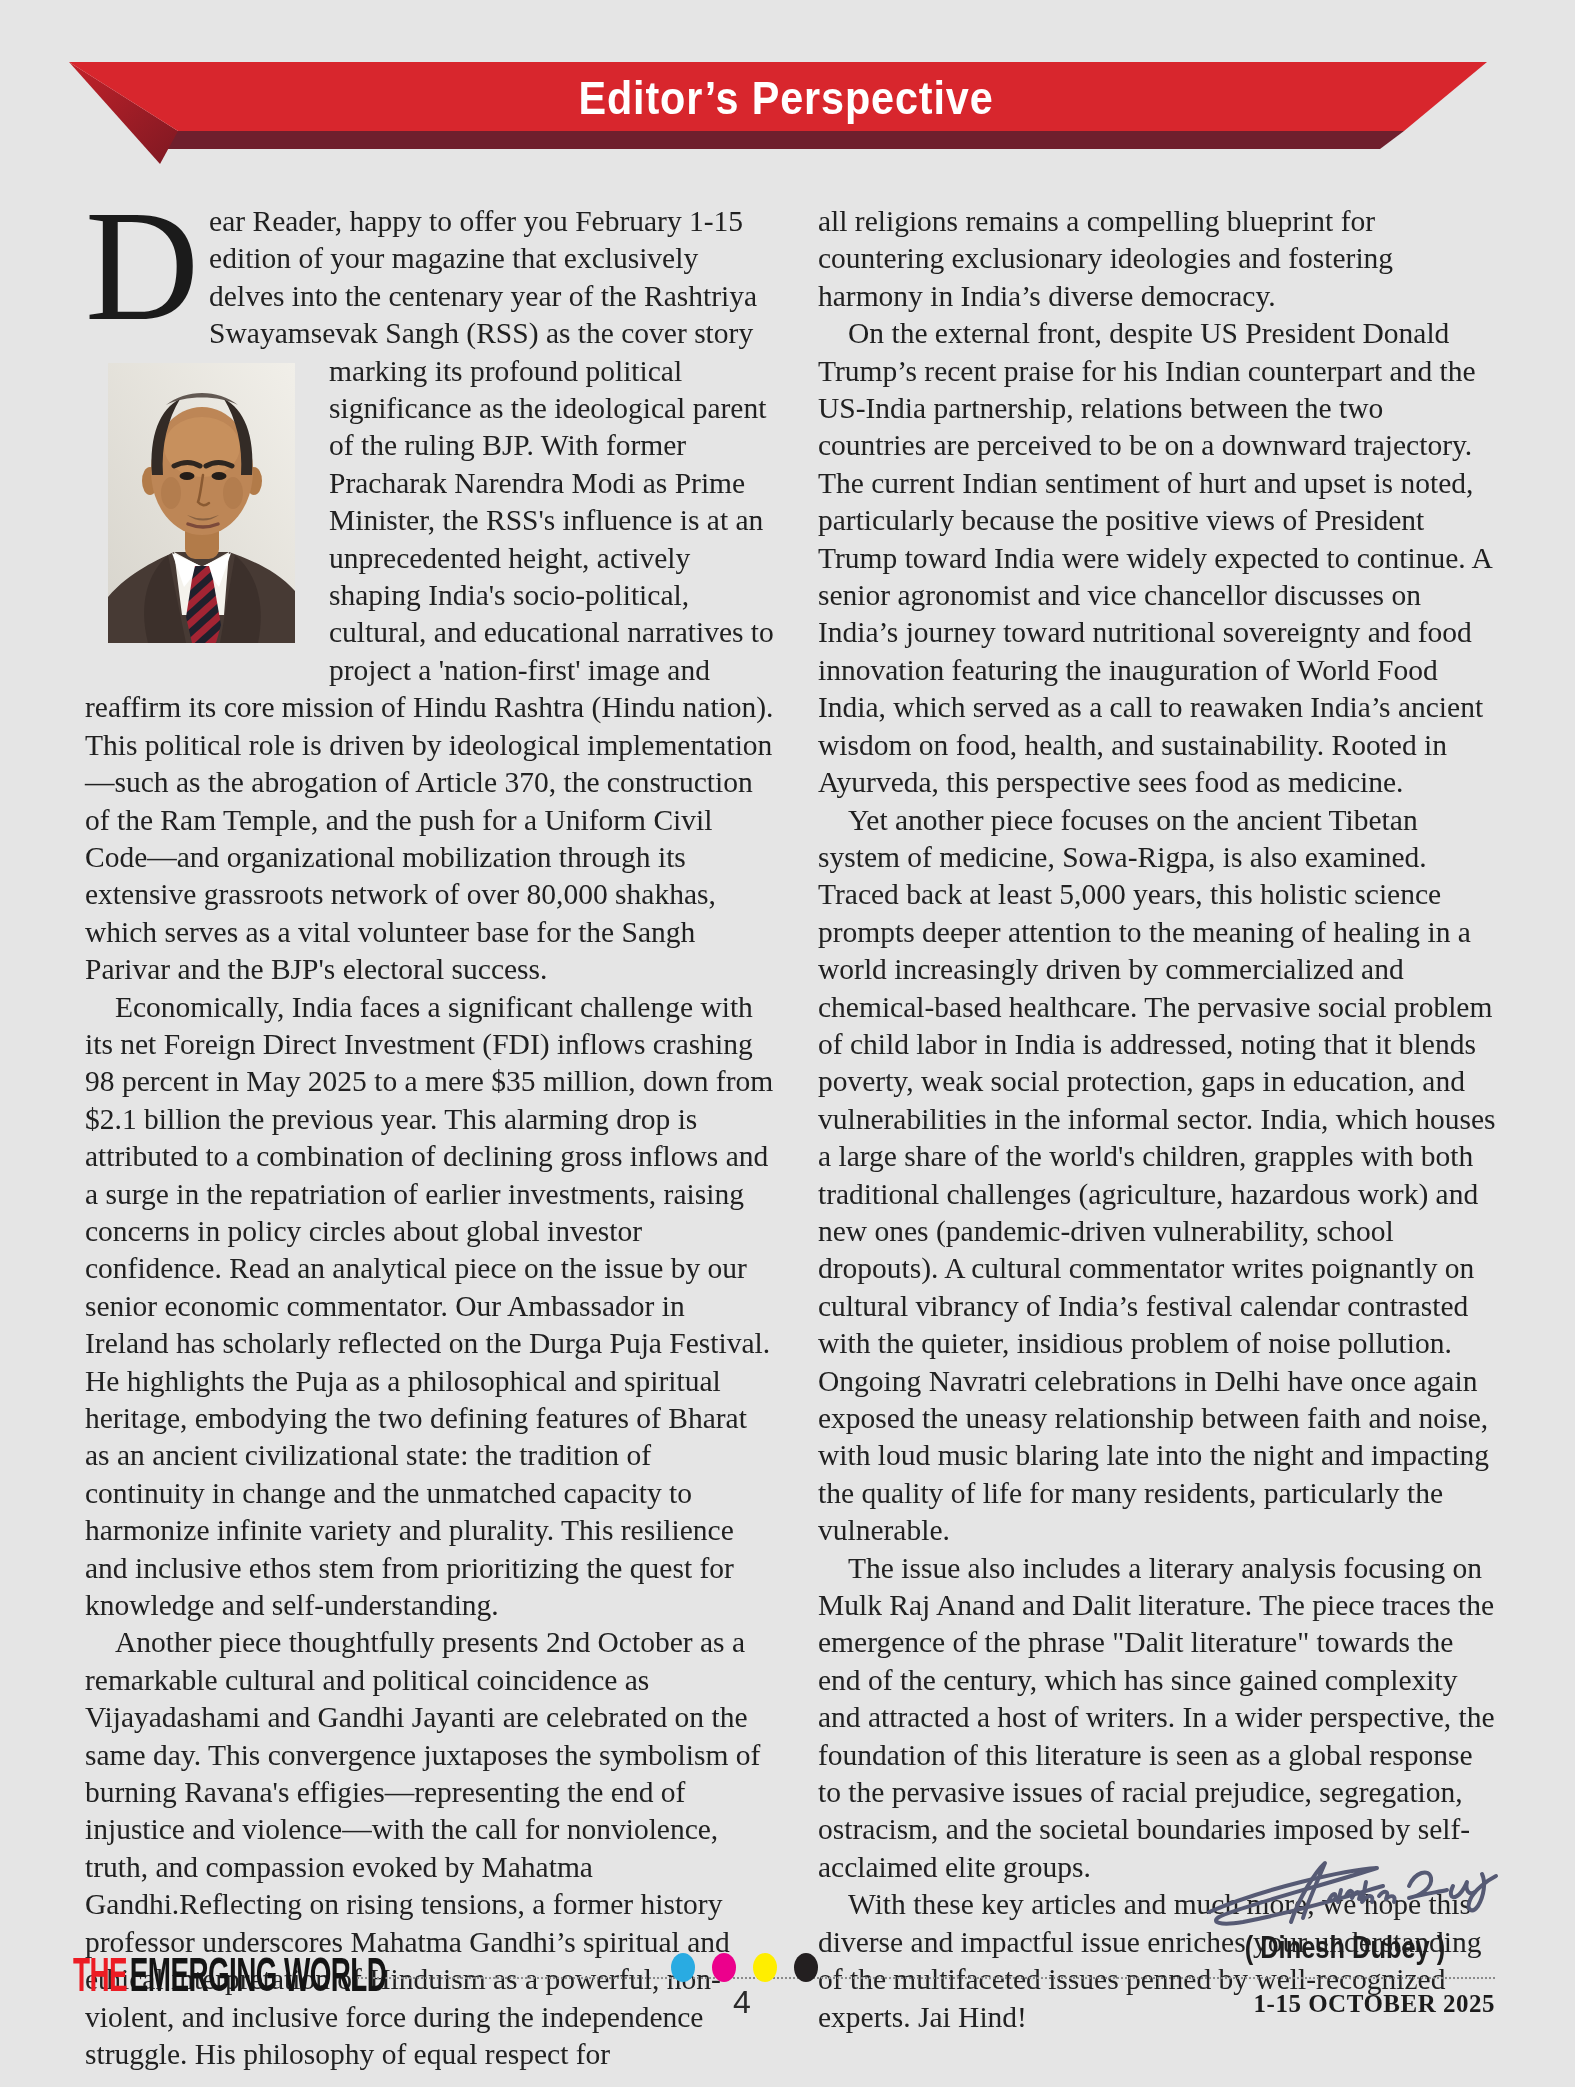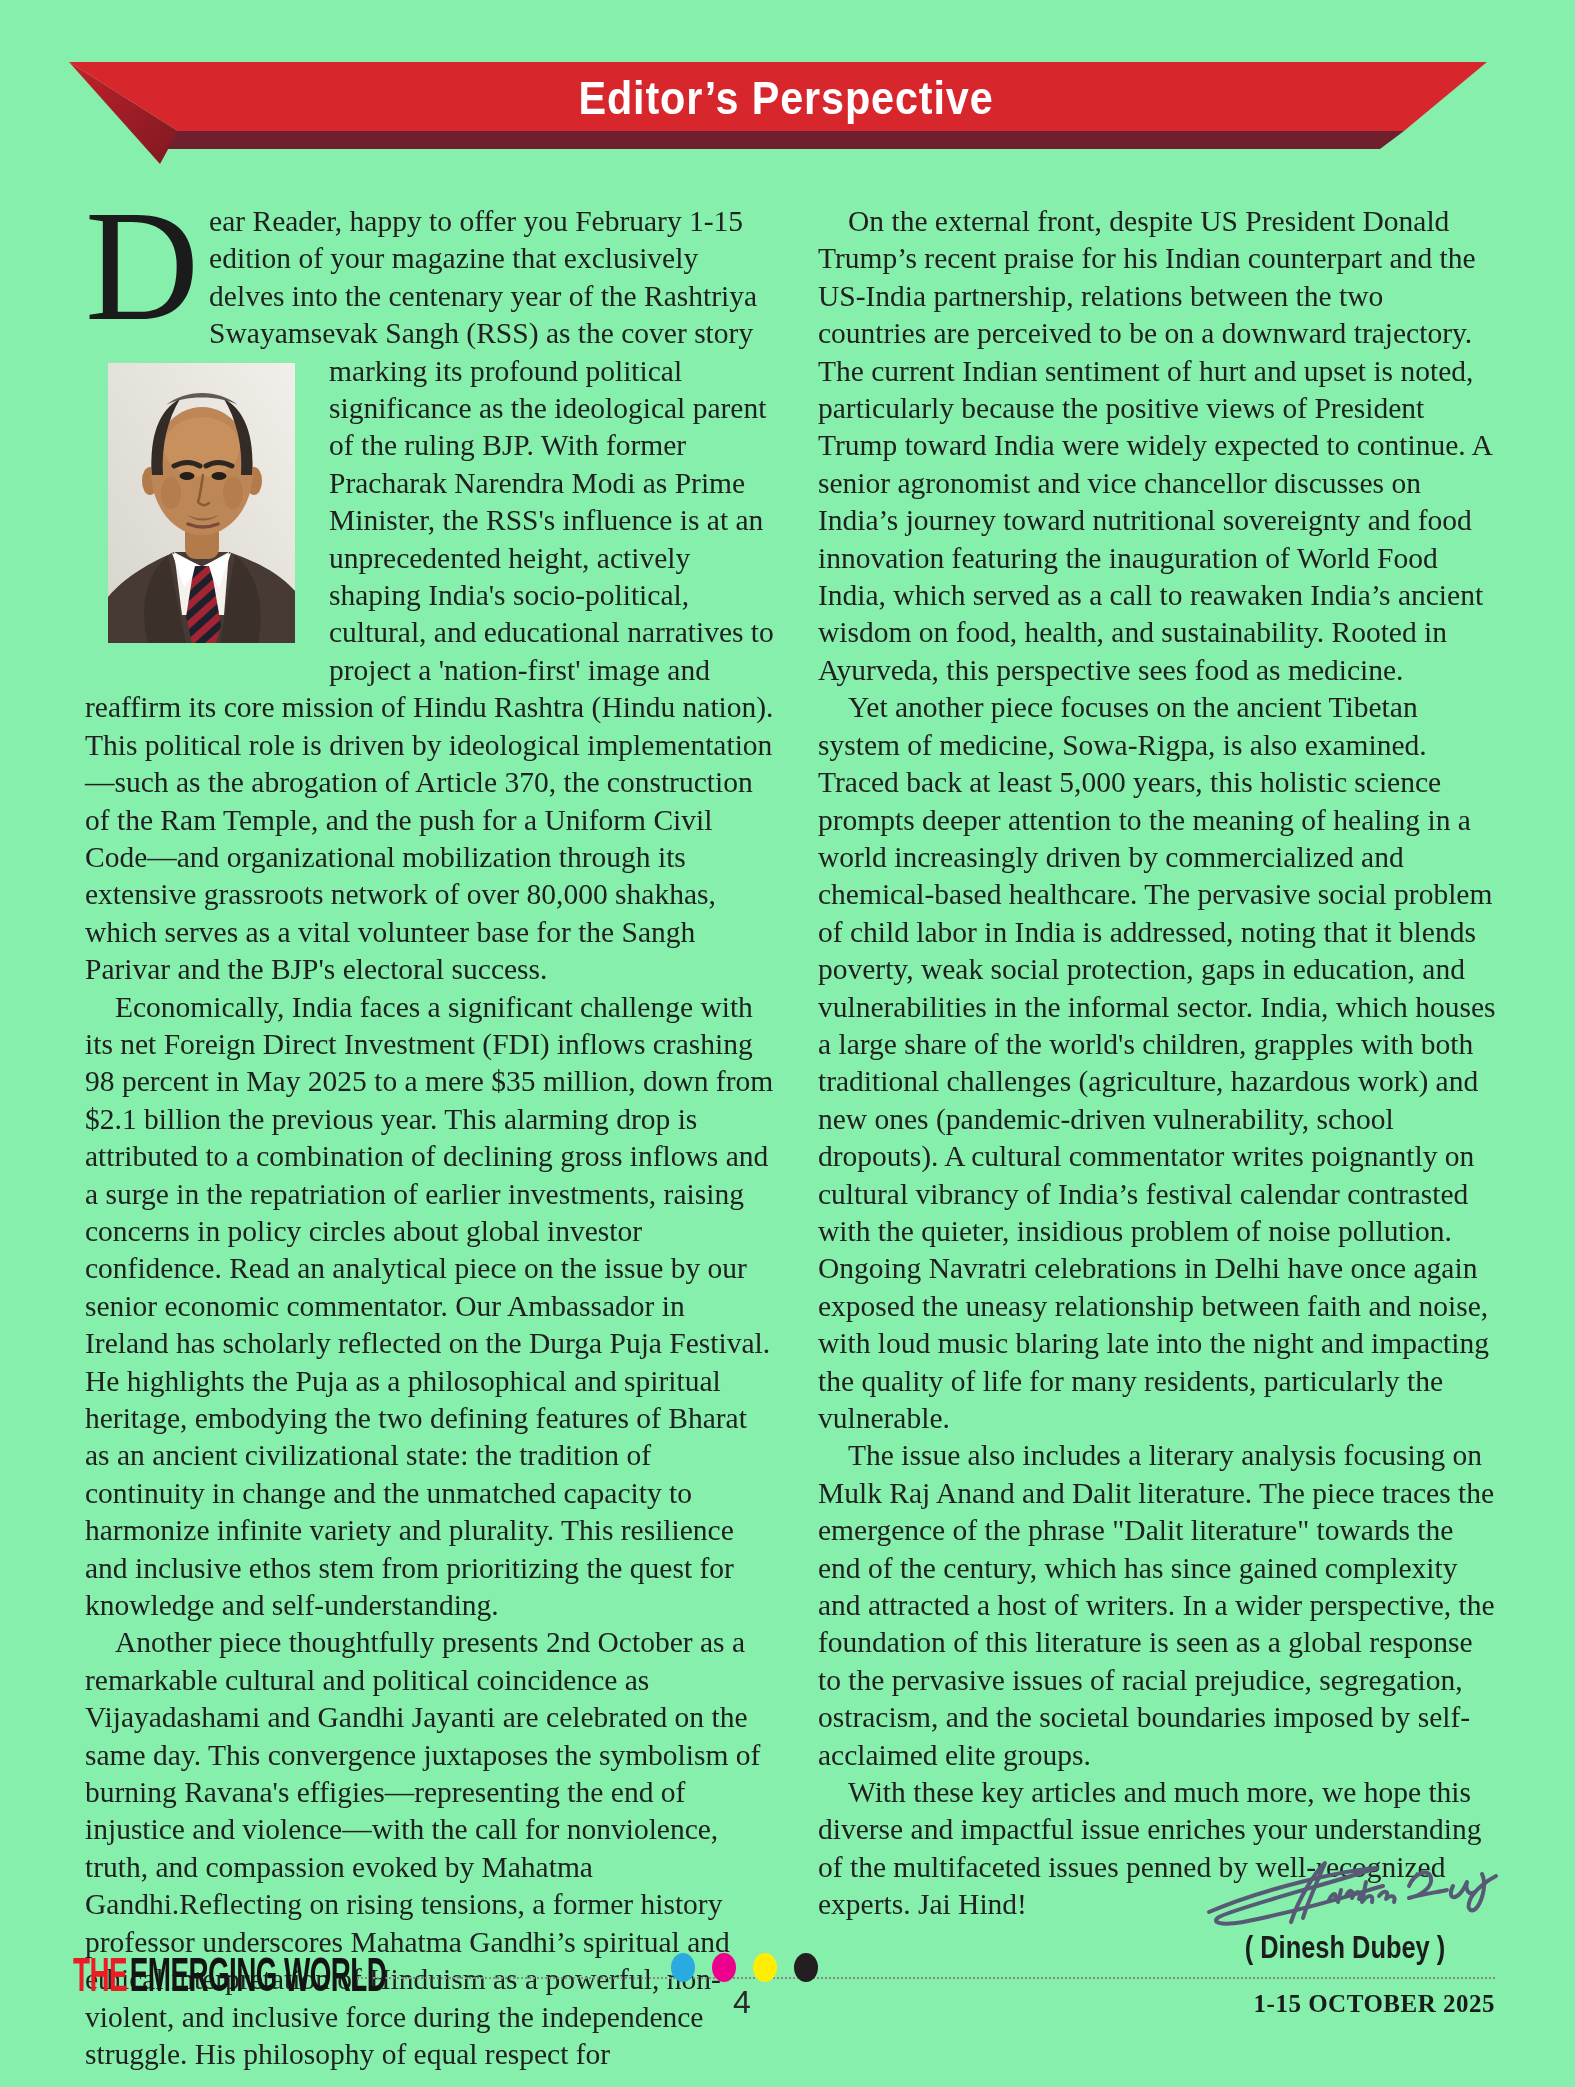--- a/index.html
+++ b/index.html
@@ -1,16 +1,16 @@
 <!DOCTYPE html>
 <html><head>
 <meta charset="utf-8">
 <style>
   html,body{margin:0;padding:0;background:#ffffff;}
-  .page{position:relative;width:1575px;height:2087px;background:#86efac;overflow:hidden;
+  .page{position:relative;width:1575px;height:2087px;background:#e5e5e5;overflow:hidden;
         font-family:"Liberation Serif", serif;color:#212121;}
 
   
   .banner{position:absolute;top:0;left:0;}
   .banner text{font-family:"Liberation Sans", sans-serif;font-weight:bold;}
 
   
   .col{position:absolute;top:203px;font-size:29.5px;line-height:37.4px;text-align:left;
        color:#212121;hyphens:none;-webkit-hyphens:none;}
   .col-left{left:85px;width:690px;}
@@ -126,20 +126,21 @@
           <ellipse cx="63" cy="130" rx="10" ry="16" fill="#8a5a32" opacity="0.2"></ellipse>
           <ellipse cx="125" cy="130" rx="10" ry="16" fill="#8a5a32" opacity="0.2"></ellipse>
         </svg>
       </span><span>cover story marking its profound political significance as the ideological parent of the ruling BJP. With former Pracharak Narendra Modi as Prime Minister, the RSS's influence is at an unprecedented height, actively shaping India's socio-political, cultural, and educational narratives to project a 'nation-first' image and reaffirm its core mission of Hindu Rashtra (Hindu nation). This political role is driven by ideological implementation—such as the abrogation of Article 370, the construction of the Ram Temple, and the push for a Uniform Civil Code—and organizational mobilization through its extensive grassroots network of over 80,000 shakhas, which serves as a vital volunteer base for the Sangh Parivar and the BJP's electoral success.</span>
     </p>
     <p class="indent">Economically, India faces a significant challenge with its net Foreign Direct Investment (FDI) inflows crashing 98 percent in May 2025 to a mere $35 million, down from $2.1 billion the previous year. This alarming drop is attributed to a combination of declining gross inflows and a surge in the repatriation of earlier investments, raising concerns in policy circles about global investor confidence. Read an analytical piece on the issue by our senior economic commentator. Our Ambassador in Ireland has scholarly reflected on the Durga Puja Festival. He highlights the Puja as a philosophical and spiritual heritage, embodying the two defining features of Bharat as an ancient civilizational state: the tradition of continuity in change and the unmatched capacity to harmonize infinite variety and plurality. This resilience and inclusive ethos stem from prioritizing the quest for knowledge and self-understanding.</p>
     <p class="indent">Another piece thoughtfully presents 2nd October as a remarkable cultural and political coincidence as Vijayadashami and Gandhi Jayanti are celebrated on the same day. This convergence juxtaposes the symbolism of burning Ravana's effigies—representing the end of injustice and violence—with the call for nonviolence, truth, and compassion evoked by Mahatma Gandhi.Reflecting on rising tensions, a former history professor underscores Mahatma Gandhi’s spiritual and ethical interpretation of Hinduism as a powerful, non-violent, and inclusive force during the independence struggle. His philosophy of equal respect for</p>
   </div>
 
   <div class="col col-right">
+    <p>all religions remains a compelling blueprint for countering exclusionary ideologies and fostering harmony in India’s diverse democracy.</p>
     <p class="indent">On the external front, despite US President Donald Trump’s recent praise for his Indian counterpart and the US-India partnership, relations between the two countries are perceived to be on a downward trajectory. The current Indian sentiment of hurt and upset is noted, particularly because the positive views of President Trump toward India were widely expected to continue. A senior agronomist and vice chancellor discusses on India’s journey toward nutritional sovereignty and food innovation featuring the inauguration of World Food India, which served as a call to reawaken India’s ancient wisdom on food, health, and sustainability. Rooted in Ayurveda, this perspective sees food as medicine.</p>
     <p class="indent">Yet another piece focuses on the ancient Tibetan system of medicine, Sowa-Rigpa, is also examined. Traced back at least 5,000 years, this holistic science prompts deeper attention to the meaning of healing in a world increasingly driven by commercialized and chemical-based healthcare. The pervasive social problem of child labor in India is addressed, noting that it blends poverty, weak social protection, gaps in education, and vulnerabilities in the informal sector. India, which houses a large share of the world's children, grapples with both traditional challenges (agriculture, hazardous work) and new ones (pandemic-driven vulnerability, school dropouts). A cultural commentator writes poignantly on cultural vibrancy of India’s festival calendar contrasted with the quieter, insidious problem of noise pollution. Ongoing Navratri celebrations in Delhi have once again exposed the uneasy relationship between faith and noise, with loud music blaring late into the night and impacting the quality of life for many residents, particularly the vulnerable.</p>
     <p class="indent">The issue also includes a literary analysis focusing on Mulk Raj Anand and Dalit literature. The piece traces the emergence of the phrase "Dalit literature" towards the end of the century, which has since gained complexity and attracted a host of writers. In a wider perspective, the foundation of this literature is seen as a global response to the pervasive issues of racial prejudice, segregation, ostracism, and the societal boundaries imposed by self-acclaimed elite groups.</p>
     <p class="indent">
       <span>With these key articles and much more, we hope this diverse and impactful issue enriches your understanding of the multifaceted issues penned by well-recognized experts. </span><span class="bold">Jai Hind!</span>
     </p>
   </div>
 
   <svg class="signature" width="310" height="90" viewBox="0 0 310 90">
     <g stroke="#565a74" stroke-width="4" fill="none" stroke-linecap="round" stroke-linejoin="round">

